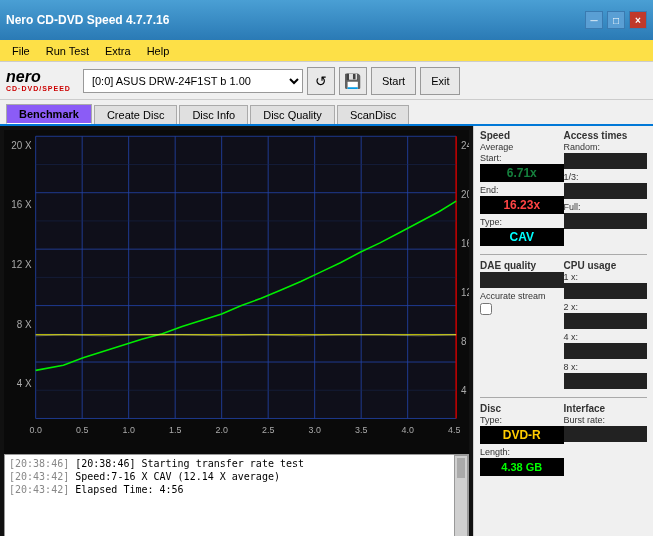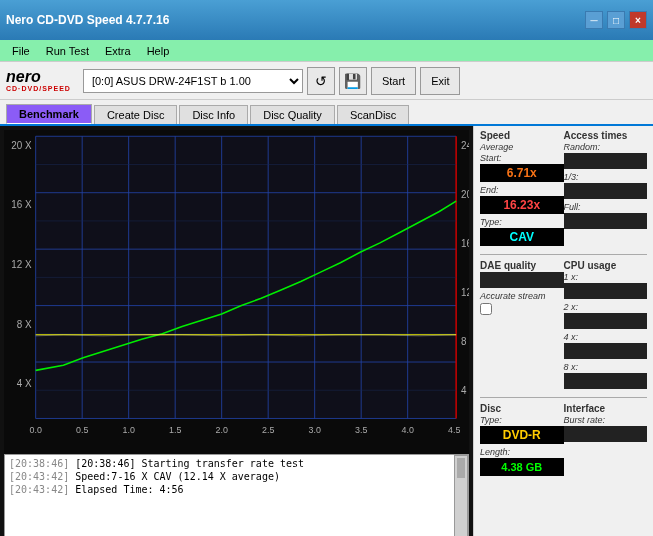--- a/index.html
+++ b/index.html
@@ -24,21 +24,21 @@
       border: 1px solid #3a7ab0;
       color: white;
       font-size: 10px;
       cursor: pointer;
       display: flex; align-items: center; justify-content: center;
     }
     .title-btn.close { background: #c0392b; }
 
     
     #menubar {
-      background: #86efac;
+      background: #fde047;
       height: 22px;
       display: flex;
       align-items: center;
       padding: 0 4px;
       border-bottom: 1px solid #ccc;
     }
     .menu-item {
       padding: 2px 8px;
       cursor: pointer;
       font-size: 11px;
@@ -156,25 +156,24 @@
     .panel-label {
       font-size: 10px;
       color: #333;
       font-weight: bold;
       margin-bottom: 1px;
     }
     .panel-sublabel {
       font-size: 9px;
       color: #333;
       margin-bottom: 1px;
-      font-style: italic;
     }
     .value-box {
       background: #000;
-      color: #f97316;
+      color: #15803d;
       font-weight: bold;
       font-size: 12px;
       text-align: center;
       padding: 2px 4px;
       margin-bottom: 3px;
       min-height: 18px;
       display: flex;
       align-items: center;
       justify-content: center;
     }

